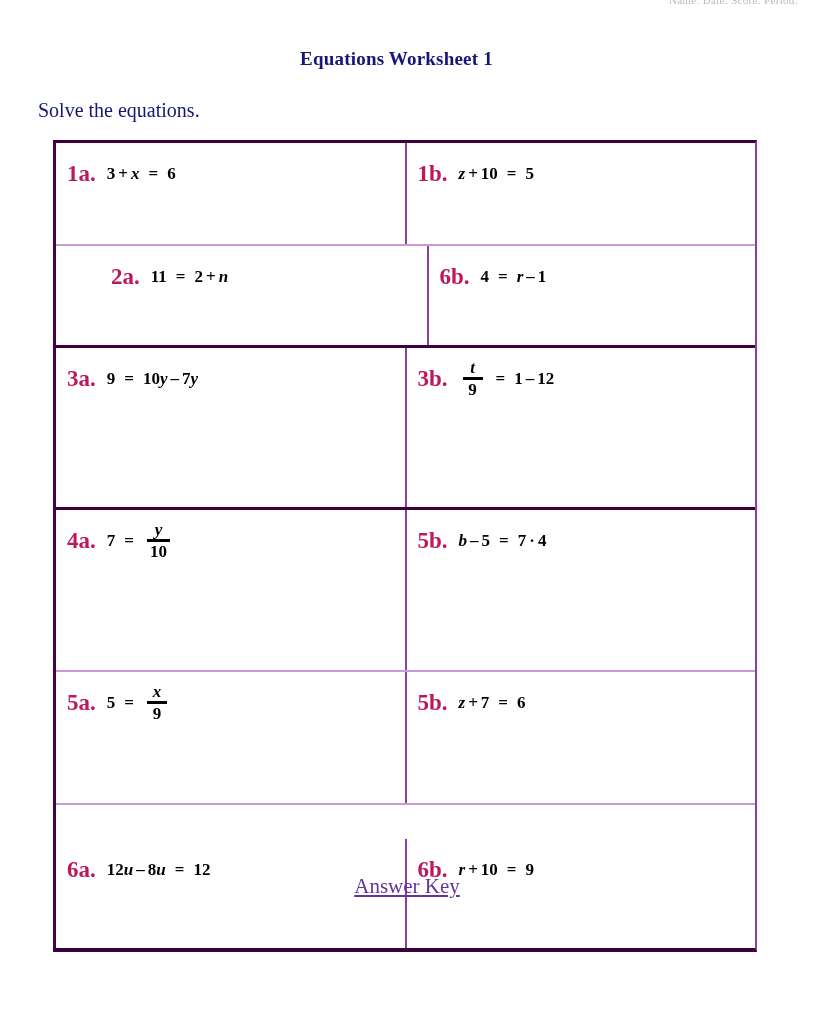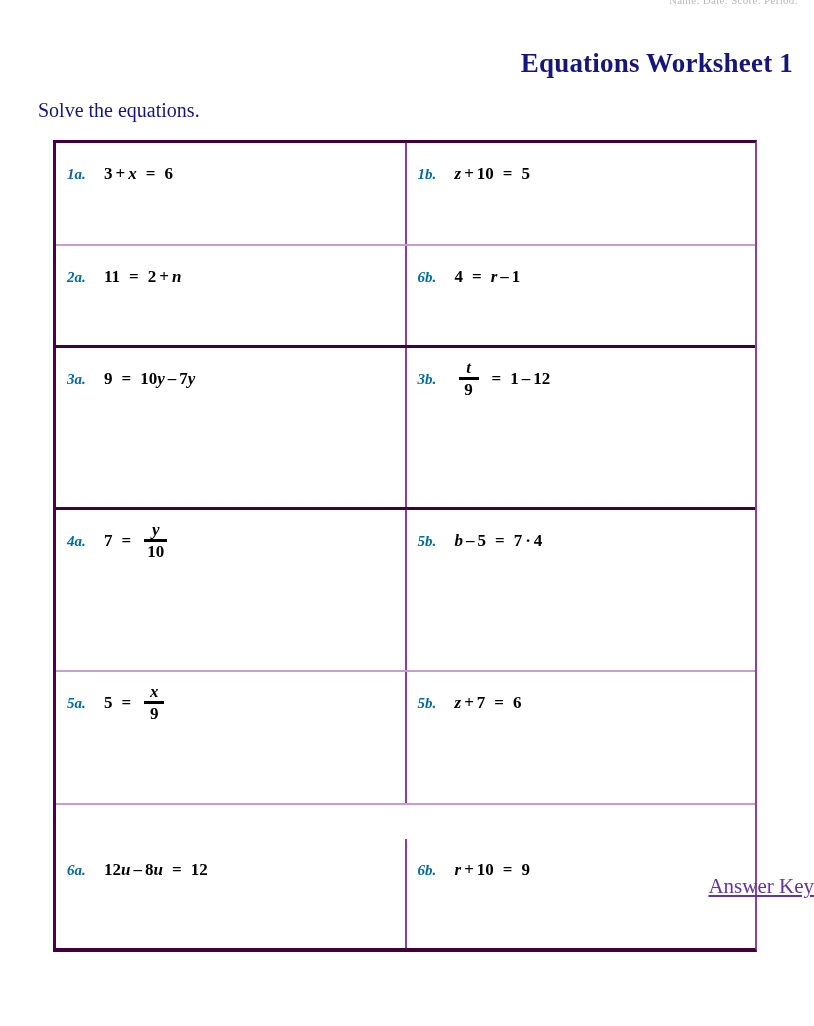--- a/index.html
+++ b/index.html
@@ -32,22 +32,22 @@
     letter-spacing: .3px;
     white-space: nowrap;
   }
 
   
   .title {
     position: absolute;
     top: 48px;
     left: 0;
     width: 793px;
-    text-align: right;
-    font-size: 27px;
+    text-align: center;
+    font-size: 19px;
     font-weight: bold;
     color: #16167a;
     letter-spacing: .2px;
   }
 
   
   .instruction {
     position: absolute;
     top: 99px;
     left: 38px;
@@ -90,26 +90,25 @@
     width: 350px;
   }
 
   .q {
     display: flex;
     align-items: center;
     padding-left: 11px;
     height: 30px;
   }
   .qnum {
-    color: #0369a1;
-    font-weight: bold;
-    font-size: 15px;
+    color: #be185d;
+    font-weight: bold;
+    font-size: 23px;
     margin-right: 11px;
     min-width: 26px;
-    font-style: italic;
   }
   .expr {
     font-size: 17px;
     font-weight: bold;
     white-space: nowrap;
     display: flex;
     align-items: center;
   }
   .expr .v { font-style: italic; }
   .expr .op { margin: 0 3px; }
@@ -142,21 +141,21 @@
     font-weight: bold;
     padding: 1px 3px 0 3px;
   }
 
   
   .answer-key-wrap {
     position: absolute;
     top: 874px;
     left: 0;
     width: 814px;
-    text-align: right;
+    text-align: center;
   }
   .answer-key {
     font-size: 21px;
     color: #663399;
     text-decoration: underline;
     cursor: pointer;
   }
 </style>
 </head>
 <body>
@@ -189,21 +188,21 @@
             <span class="v">z</span>
             <span class="op">+</span>
             <span class="n">10</span>
             <span class="eq">=</span>
             <span class="n">5</span>
           </span>
         </div>
         <div style="flex: 1 1 0%;"></div>
       </div>
     </div>
-    <div class="row thick-sep" style="height: 102px;">
+    <div class="row thick-sep" style="height: 102px; padding-left: 44px;">
       <div class="cell left">
         <div class="q">
           <span class="qnum">2a.</span>
           <span class="expr">
             <span class="n">11</span>
             <span class="eq">=</span>
             <span class="n">2</span>
             <span class="op">+</span>
             <span class="v">n</span>
           </span>

